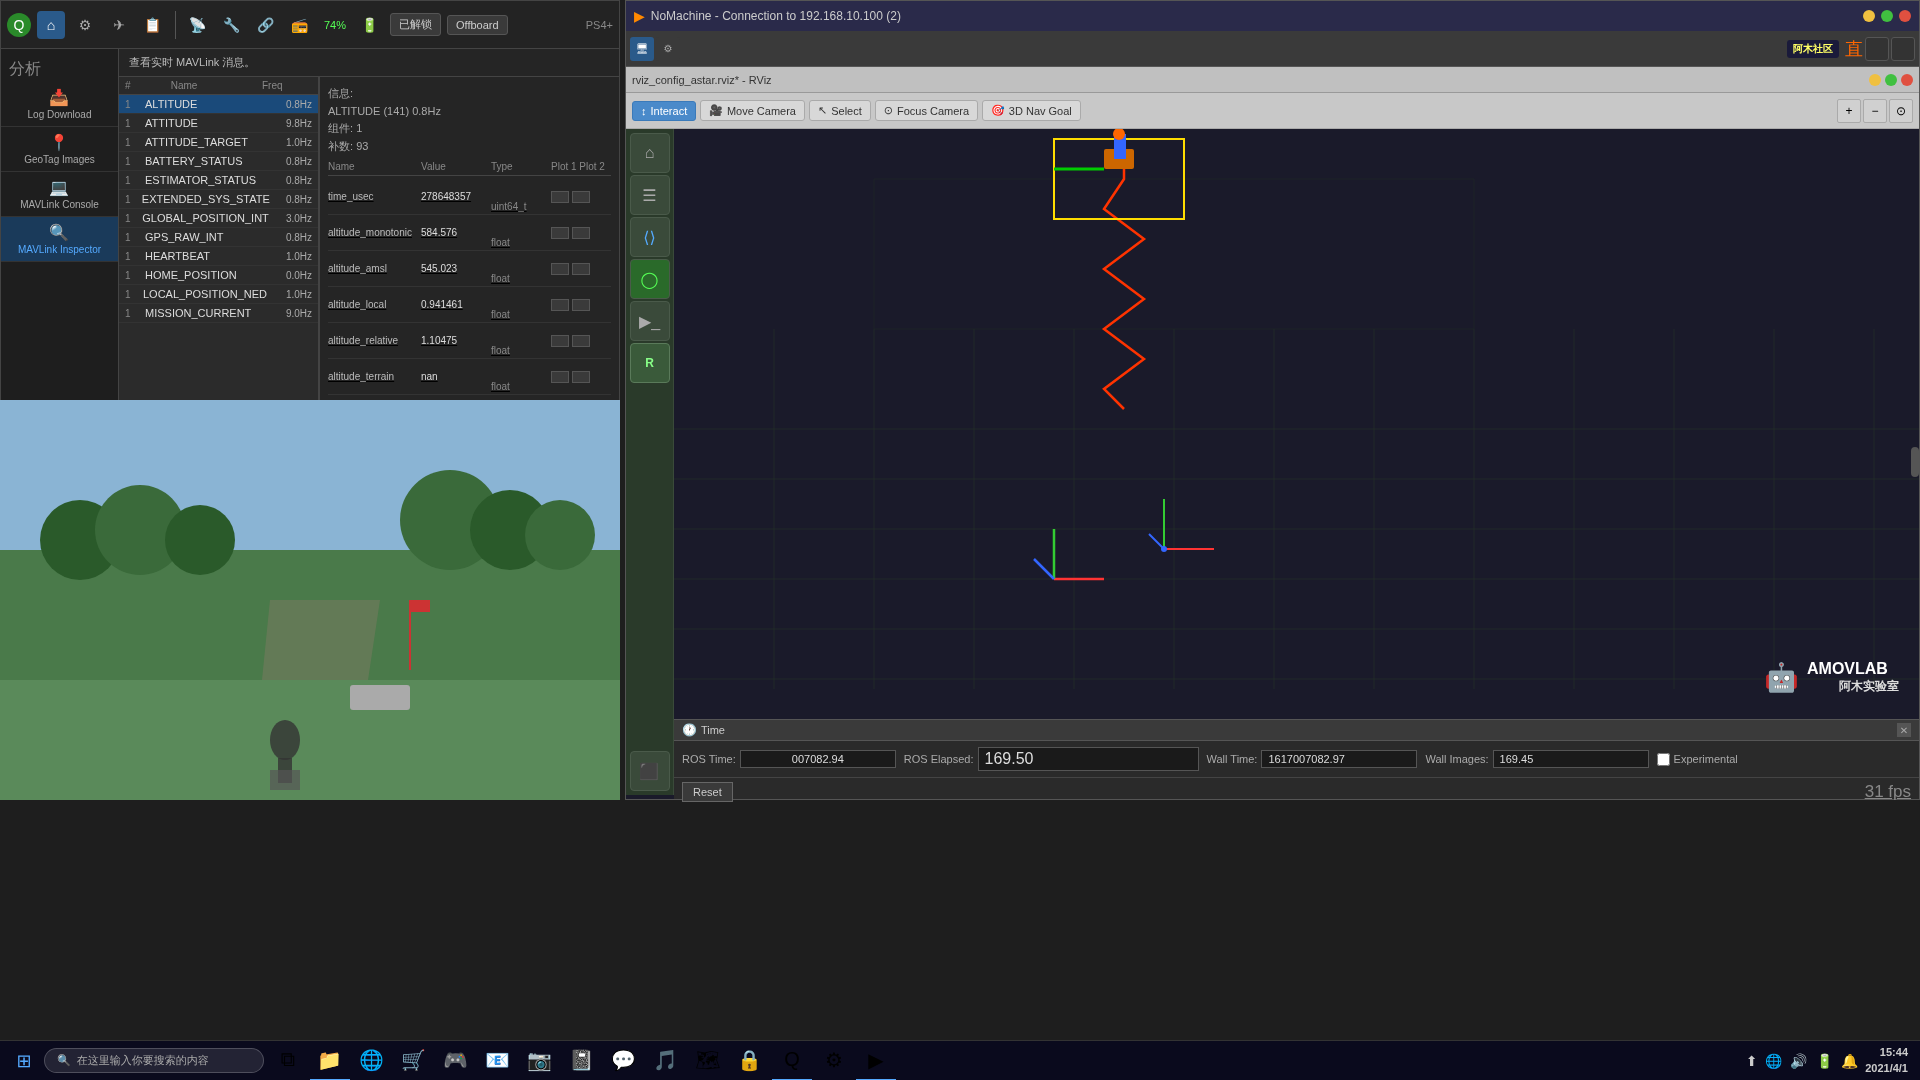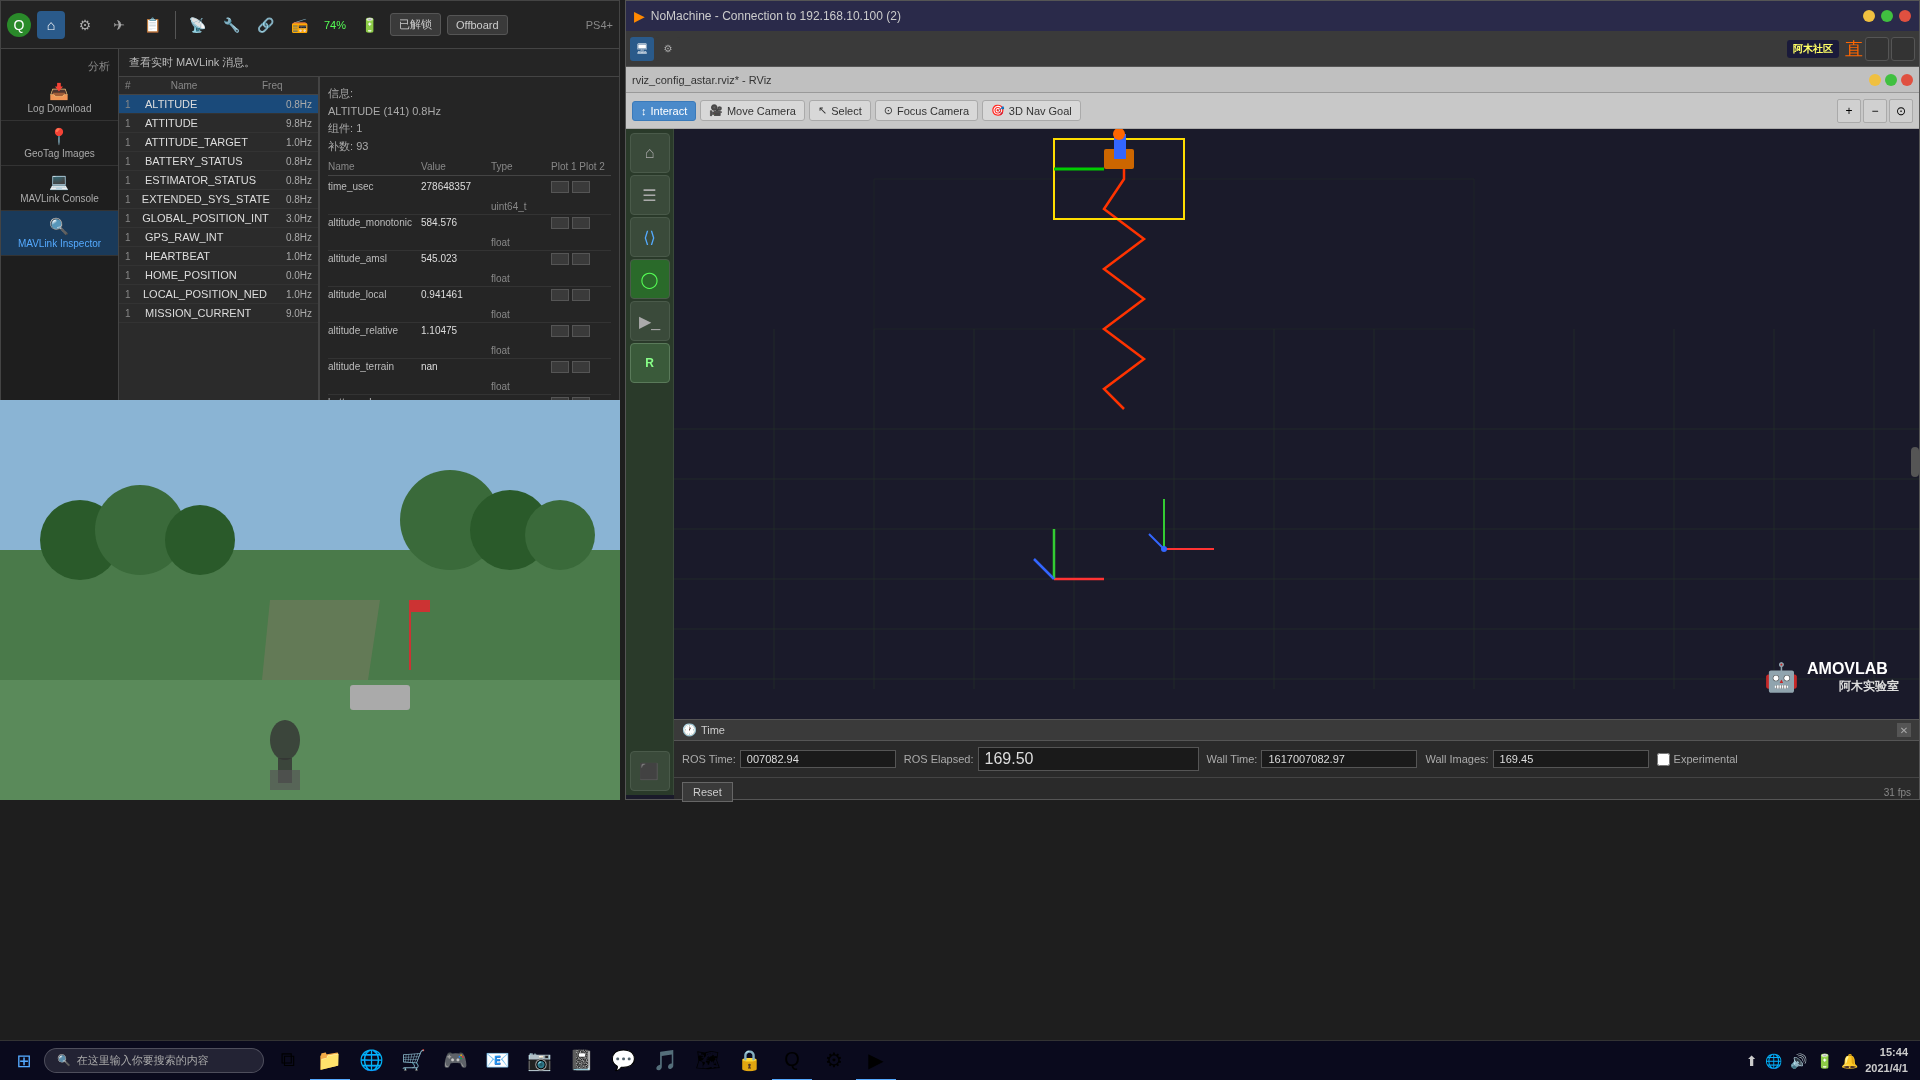--- a/index.html
+++ b/index.html
@@ -51,23 +51,23 @@
 
     
     .qgc-sidebar {
       width: 120px;
       background: #1e1e1e;
       border-right: 1px solid #444;
       padding-top: 4px;
     }
     .sidebar-section-title {
       color: #888;
-      font-size: 11px;
+      font-size: 16px;
       padding: 6px 8px 2px;
-      text-align: right;
+      text-align: left;
     }
     .sidebar-item {
       display: flex;
       flex-direction: column;
       align-items: center;
       padding: 6px 4px;
       cursor: pointer;
       color: #aaa;
       font-size: 10px;
       border-bottom: 1px solid #333;
@@ -123,24 +123,25 @@
       padding-bottom: 3px;
       margin-bottom: 3px;
     }
     .detail-table-header .col-name { flex: 1; }
     .detail-table-header .col-value { width: 70px; }
     .detail-table-header .col-type { width: 60px; }
     .detail-table-header .col-plot { width: 60px; }
 
     .detail-row {
       display: flex;
-      align-items: flex-start;
+      align-items: center;
       padding: 2px 0;
       border-bottom: 1px solid #333;
       font-size: 10px;
+      text-decoration: underline;
     }
     .detail-row .col-name { flex: 1; color: #bbb; }
     .detail-row .col-value { width: 70px; color: #ddd; }
     .detail-row .col-type { width: 60px; color: #888; margin-top: 20px; }
     .detail-row .col-plot { width: 60px; display: flex; gap: 3px; }
     .plot-btn {
       width: 18px; height: 12px;
       background: #3a3a3a;
       border: 1px solid #555;
       cursor: pointer;
@@ -304,21 +305,22 @@
       border: 1px solid #666;
       color: #ccc;
       padding: 3px 10px;
       cursor: pointer;
       font-size: 11px;
     }
 
     .fps-display {
       margin-left: auto;
       color: #888;
-      font-size: 10px;
+      font-size: 17px;
+      text-decoration: underline;
     }
 
     .experimental-check {
       display: flex;
       align-items: center;
       gap: 4px;
       color: #aaa;
       font-size: 11px;
     }
 
@@ -803,21 +805,21 @@
 
     <div class="rviz-time-panel">
       <div class="time-panel-header">
         <span style="font-size:12px; color:#aaa;">🕐</span>
         <span class="time-panel-title">Time</span>
         <button class="time-panel-close">✕</button>
       </div>
       <div class="time-panel-body">
         <div class="time-field">
           <span class="time-label">ROS Time:</span>
-          <input class="time-value" type="text" value="007082.94" readonly="" style="background: rgb(26, 26, 26); border: 1px solid rgb(85, 85, 85); color: rgb(221, 221, 221); padding: 2px 6px; font-size: 11px; min-width: 80px;">
+          <input class="time-value" type="text" value="007082.94" readonly="" style="background: rgb(26, 26, 26); border: 1px solid rgb(85, 85, 85); color: rgb(221, 221, 221); padding: 2px 6px; font-size: 11px; min-width: 80px; text-align: center;">
         </div>
         <div class="time-field">
           <span class="time-label">ROS Elapsed:</span>
           <input class="time-value" type="text" value="169.50" readonly="" style="background: rgb(26, 26, 26); border: 1px solid rgb(85, 85, 85); color: rgb(221, 221, 221); padding: 2px 6px; font-size: 16px; min-width: 70px;">
         </div>
         <div class="time-field">
           <span class="time-label">Wall Time:</span>
           <input class="time-value" type="text" value="1617007082.97" readonly="" style="background: rgb(26, 26, 26); border: 1px solid rgb(85, 85, 85); color: rgb(221, 221, 221); padding: 2px 6px; font-size: 11px; min-width: 100px;">
         </div>
         <div class="time-field">

